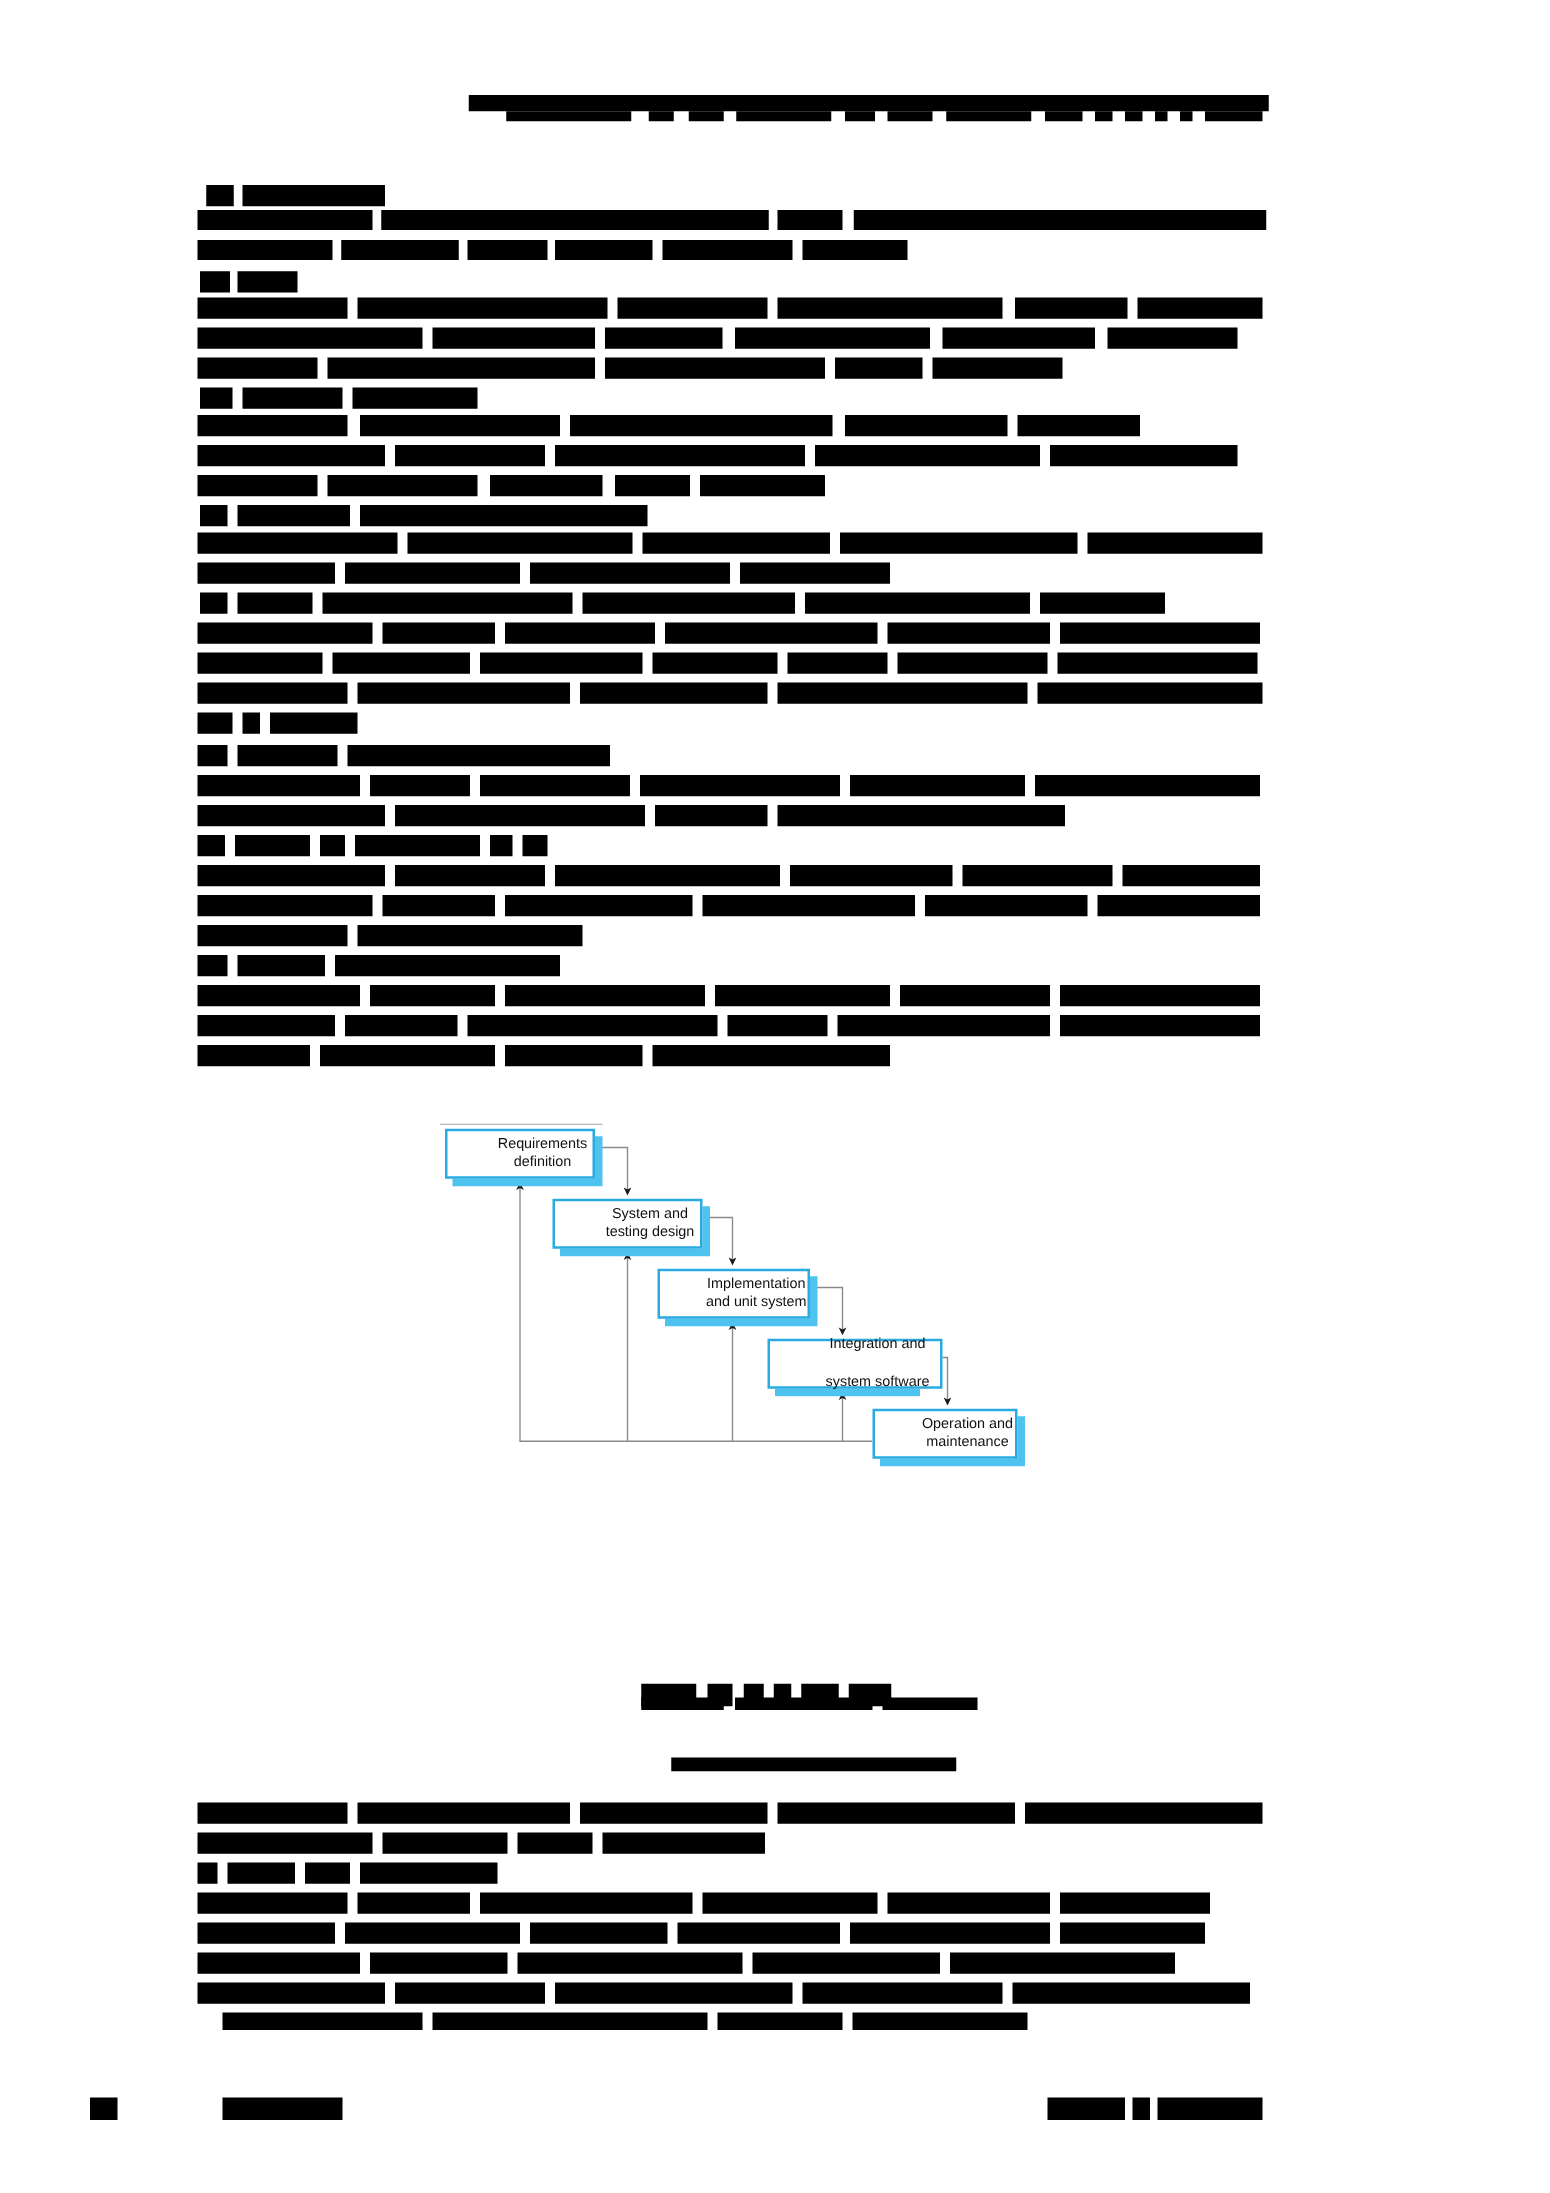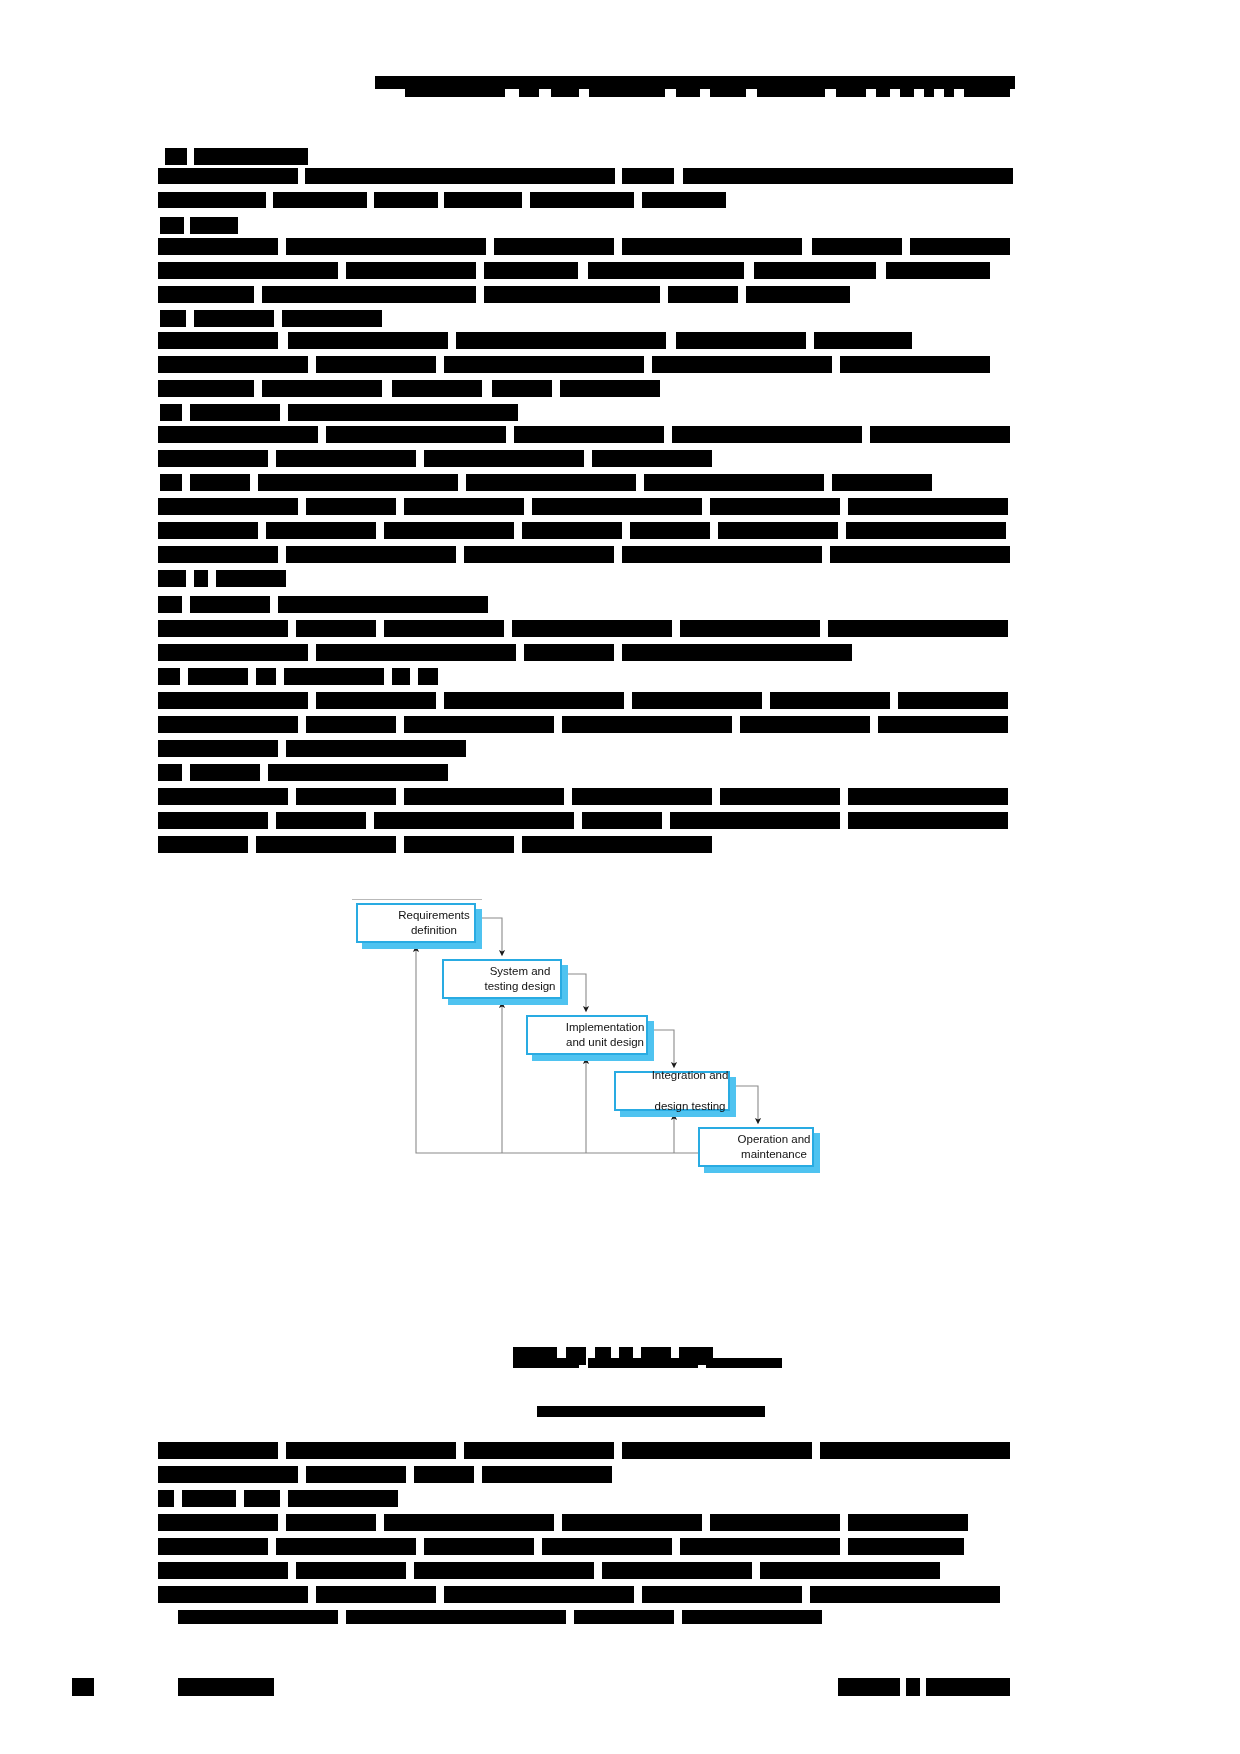--- a/index.html
+++ b/index.html
@@ -61,21 +61,21 @@
   }
   .wf-box span { display: block; white-space: nowrap; margin-left: 36px; }
 
   
   #wf-box-0 { left: 10px;  top: 10px;  width: 120px; height: 40px; }
   #wf-sh-0  { left: 16px;  top: 16px;  width: 120px; height: 40px; }
   #wf-box-1 { left: 96px;  top: 66px;  width: 120px; height: 40px; }
   #wf-sh-1  { left: 102px; top: 72px;  width: 120px; height: 40px; }
   #wf-box-2 { left: 180px; top: 122px; width: 122px; height: 40px; }
   #wf-sh-2  { left: 186px; top: 128px; width: 122px; height: 40px; }
-  #wf-box-3 { left: 268px; top: 178px; width: 116px; height: 40px; gap: 16px; }
+  #wf-box-3 { left: 268px; top: 178px; width: 140px; height: 40px; gap: 16px; }
   #wf-sh-3  { left: 274px; top: 184px; width: 116px; height: 40px; }
   #wf-box-4 { left: 352px; top: 234px; width: 116px; height: 40px; }
   #wf-sh-4  { left: 358px; top: 240px; width: 116px; height: 40px; }
 
   
   #wf-top-rule {
     position: absolute;
     left: 6px; top: 6px; width: 130px; height: 1px;
     background: #b9b9b9;
     z-index: 1;
@@ -326,26 +326,26 @@
     <span>definition</span>
   </div>
 
   <div id="wf-box-1" class="wf-box">
     <span>System and</span>
     <span>testing design</span>
   </div>
 
   <div id="wf-box-2" class="wf-box">
     <span>Implementation</span>
-    <span>and unit design</span>
+    <span>and unit system</span>
   </div>
 
   <div id="wf-box-3" class="wf-box">
     <span>Integration and</span>
-    <span>design testing</span>
+    <span>system software</span>
   </div>
 
   <div id="wf-box-4" class="wf-box">
     <span>Operation and</span>
     <span>maintenance</span>
   </div>
 </div>
 
 <div class="redact-block" style="left:0;top:0;width:1240px;height:0;">
   <div class="bar" style="left:513px; top:1347px; width:44px;  height:18px;"></div>

